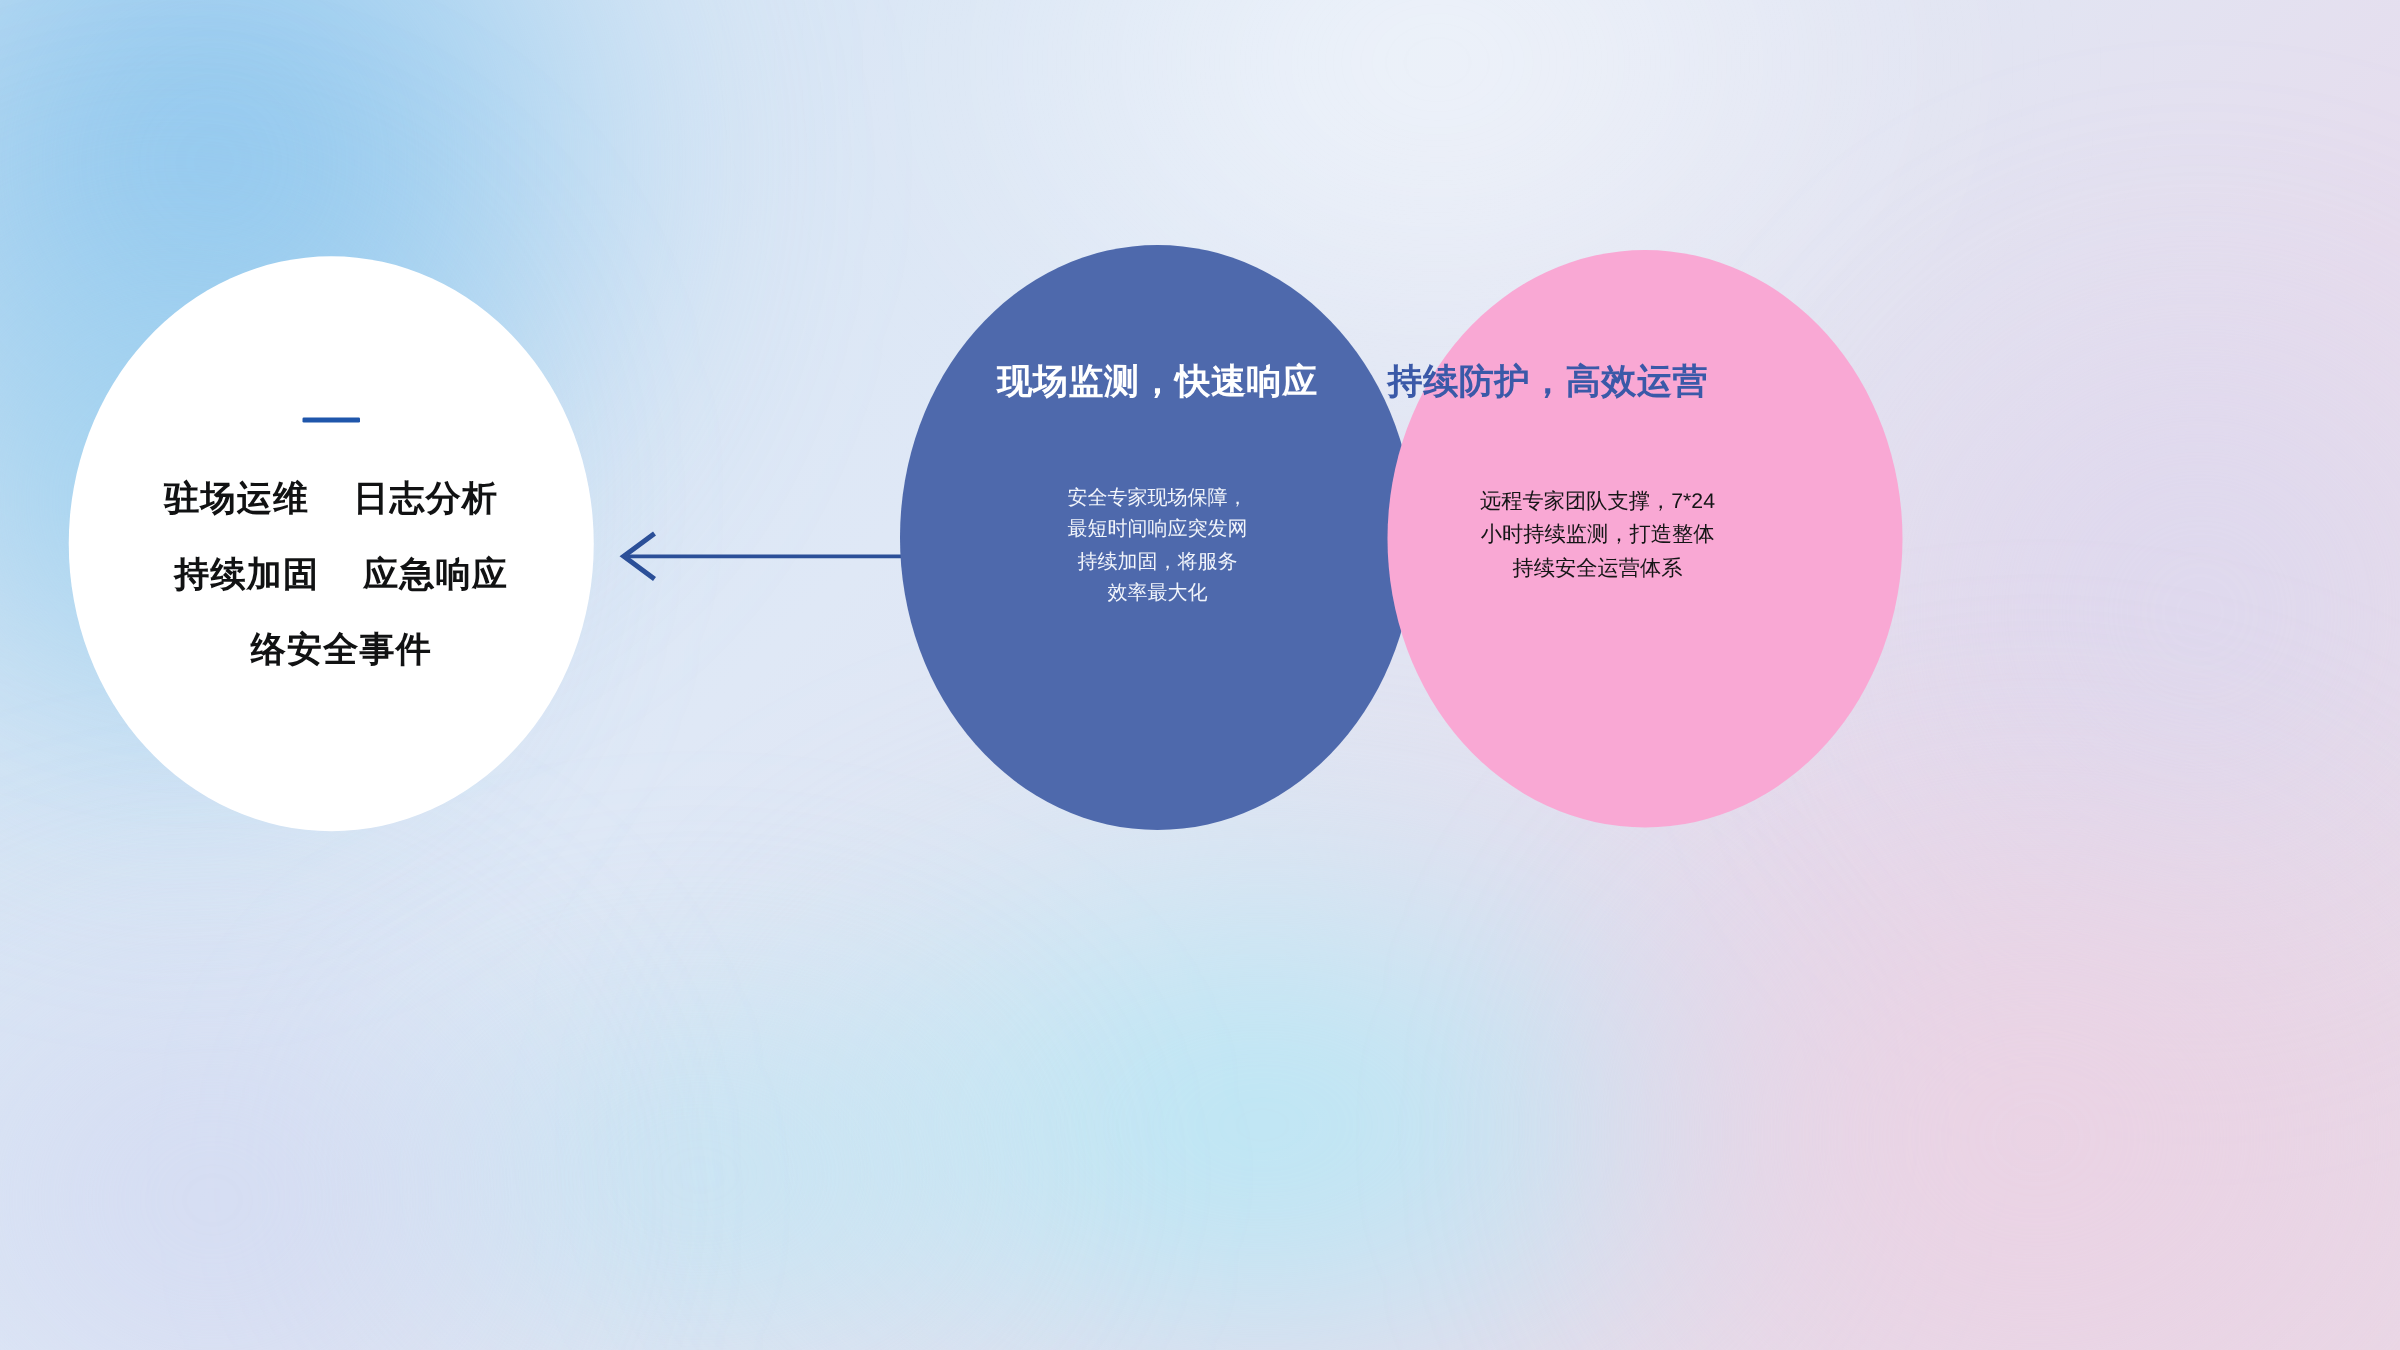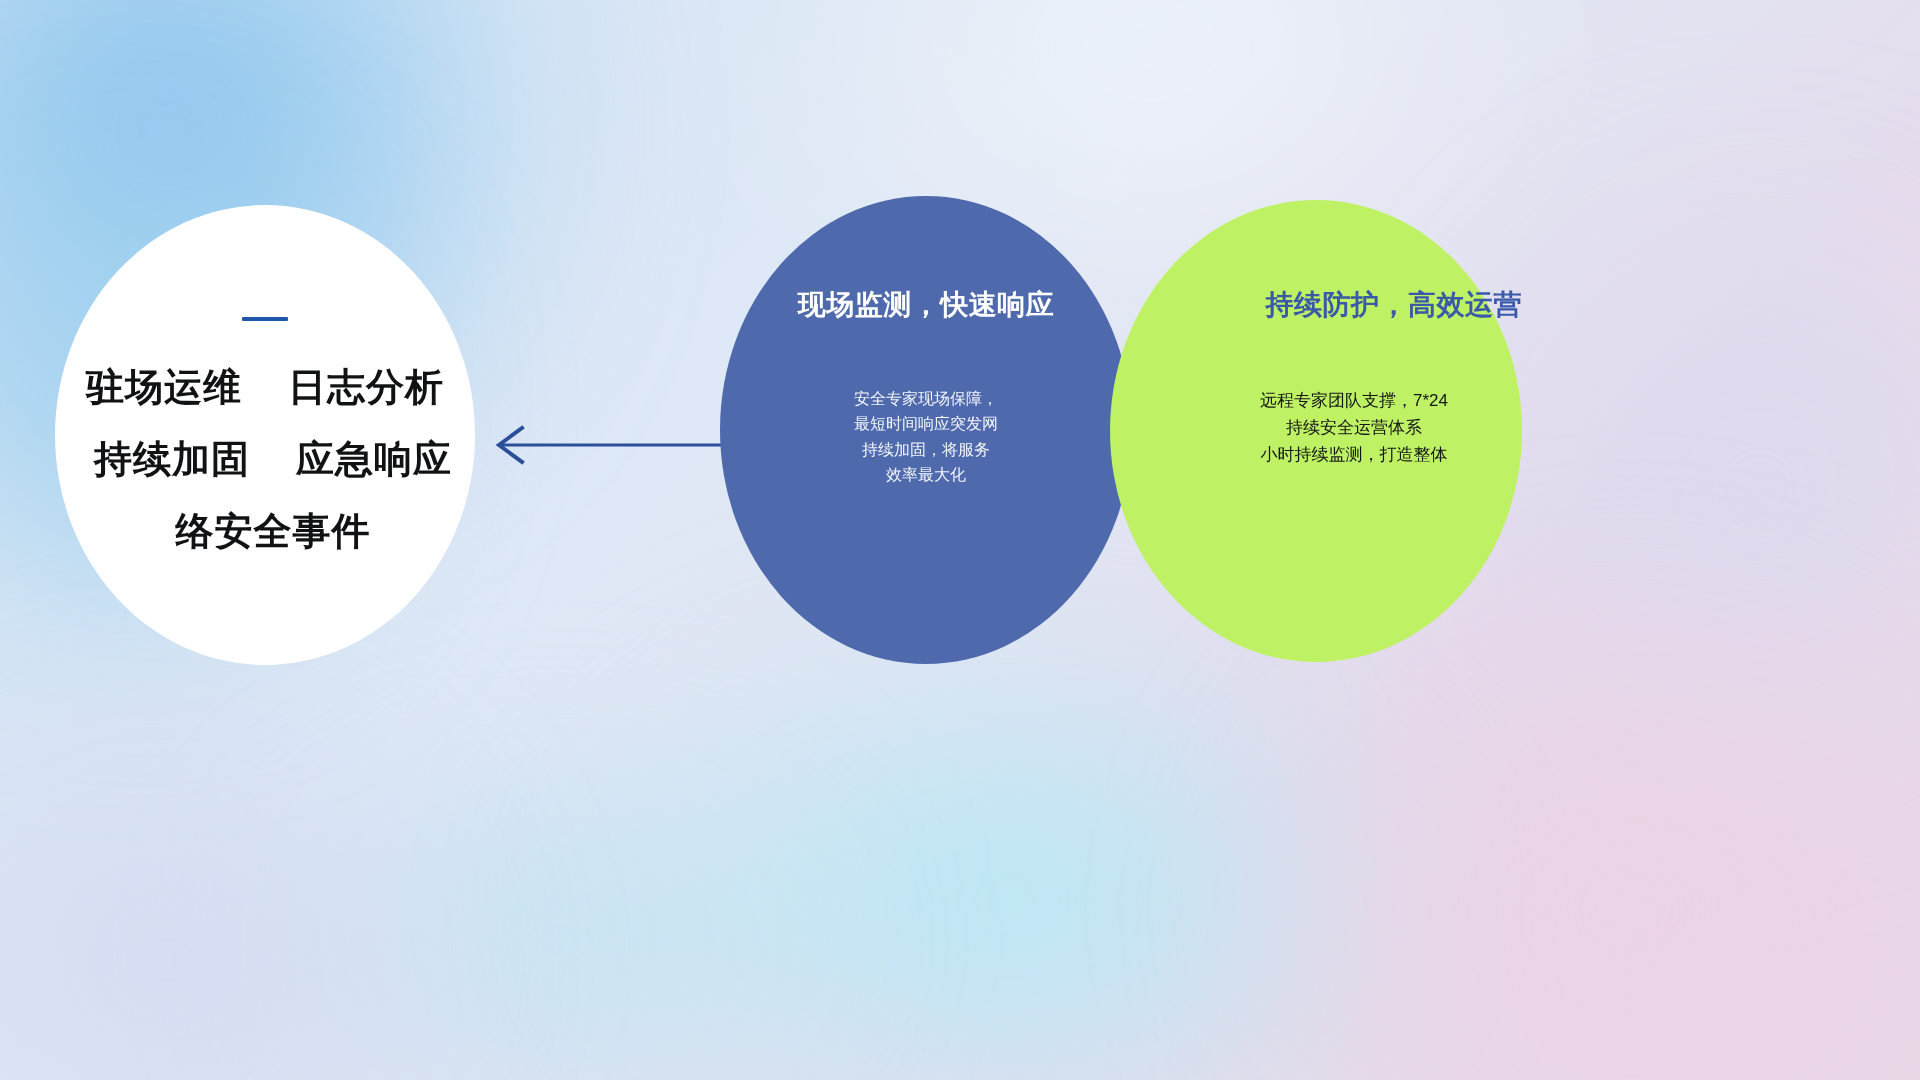--- a/index.html
+++ b/index.html
@@ -59,21 +59,21 @@
   .circle-left{
     left:55px;top:205px;width:420px;height:460px;
     background:#ffffff;
     display:flex;flex-direction:column;align-items:center;justify-content:center;
   }
   .dash{
     width:46px;height:4px;background:#1f56ab;border-radius:1px;
     margin-bottom:46px;
   }
   .left-line{
-    font-size:38px;font-weight:bold;color:#111213;
+    font-size:28px;font-weight:bold;color:#111213;
     letter-spacing:1px;line-height:1.1;text-align:left;
     white-space:pre;
   }
   .left-line + .left-line{margin-top:30px;margin-left:16px;}
   .left-line-last{margin-top:36px;}
 
   .circle-mid{
     left:720px;top:196px;width:412px;height:468px;
     background:#4e69ac;
     display:flex;flex-direction:column;align-items:center;
@@ -84,22 +84,22 @@
     letter-spacing:.5px;white-space:nowrap;
   }
   .mid-body{
     margin-top:62px;
     font-size:16px;color:#f2f5fb;line-height:1.58;
     text-align:center;width:300px;
   }
 
   .circle-right{
     left:1110px;top:200px;width:412px;height:462px;
-    background:#bef264;
-    display:flex;flex-direction:column;align-items:flex-end;
+    background:#f9a8d4;
+    display:flex;flex-direction:column;align-items:flex-start;
     padding-top:86px;
   }
   .right-title{
     font-size:28px;font-weight:bold;color:#3a59a8;
     letter-spacing:.5px;white-space:nowrap;
   }
   .right-body{
     margin-top:64px;
     font-size:17px;color:#141516;line-height:1.58;
     text-align:center;width:336px;
@@ -140,18 +140,18 @@
       <span class="body-line">最短时间响应突发网</span>
       <span class="body-line">持续加固，将服务</span>
       <span class="body-line">效率最大化</span>
     </div>
   </div>
 
   <div class="circle circle-right">
     <div class="right-title">持续防护，高效运营</div>
     <div class="right-body">
       <span class="body-line">远程专家团队支撑，7*24</span>
+      <span class="body-line">小时持续监测，打造整体</span>
       <span class="body-line">持续安全运营体系</span>
-      <span class="body-line">小时持续监测，打造整体</span>
     </div>
   </div>
 
 </div>
 
 </body></html>

